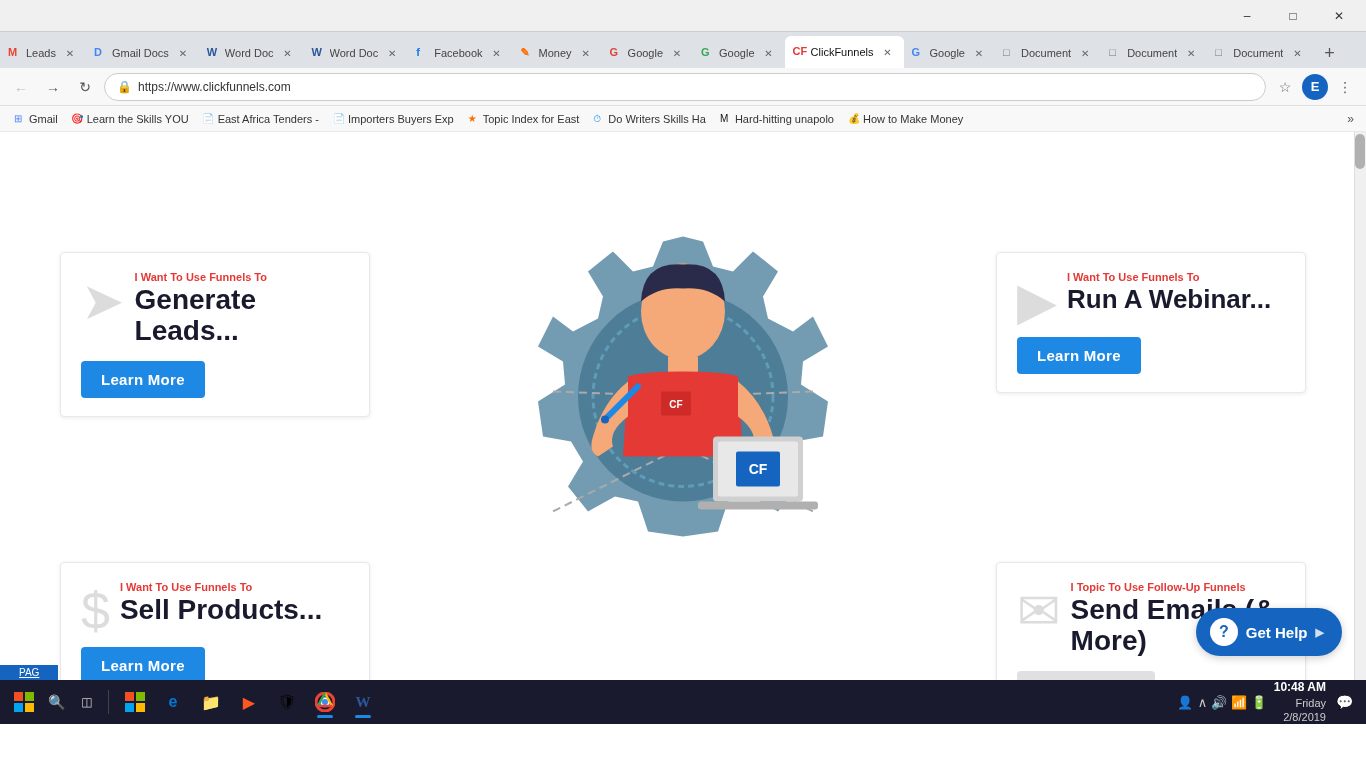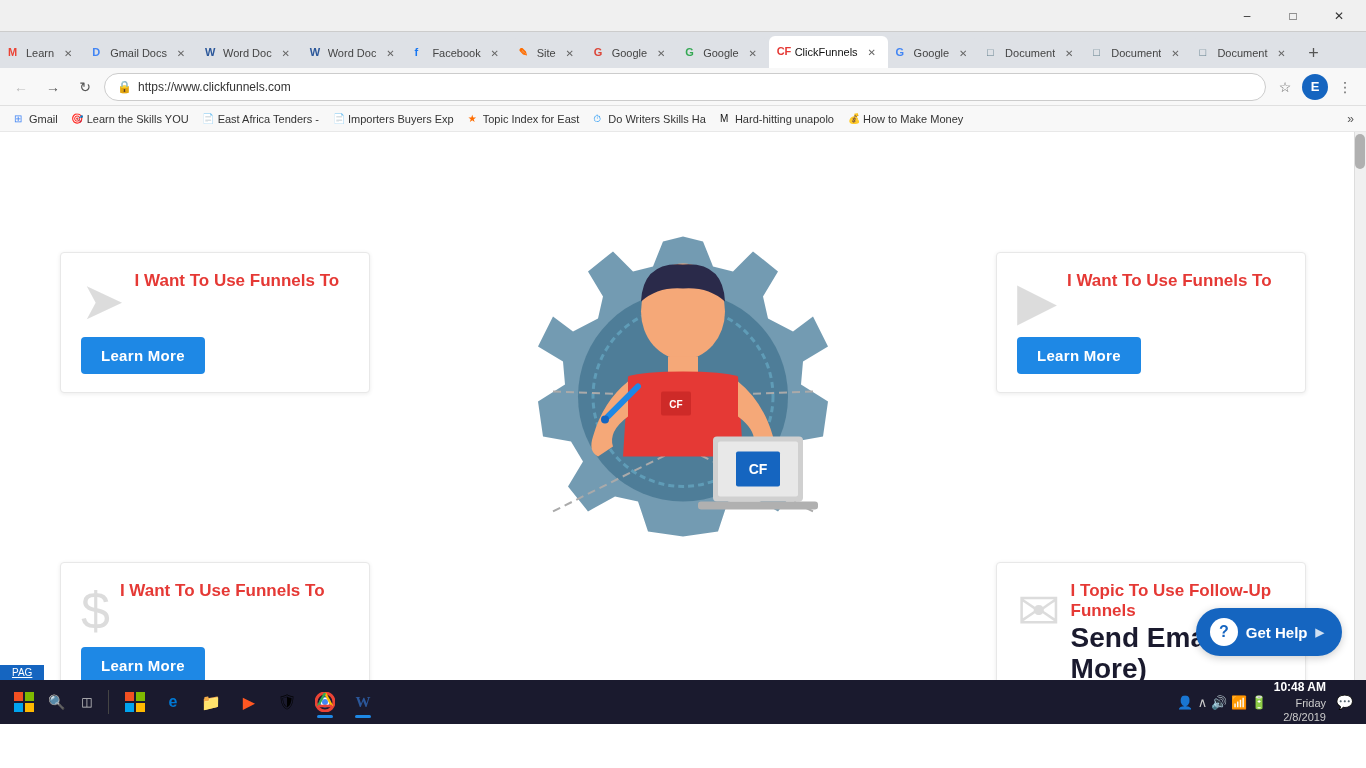--- a/index.html
+++ b/index.html
@@ -193,21 +193,21 @@
       display: flex;
       flex-direction: column;
       gap: 10px;
     }
     .card-top-left { left: 60px; top: 120px; }
     .card-bottom-left { left: 60px; top: 430px; }
     .card-top-right { right: 60px; top: 120px; }
     .card-bottom-right { right: 60px; top: 430px; }
 
     .card-subtitle {
-      font-size: 17px;
+      font-size: 11px;
       color: #e53935;
       font-weight: 600;
       margin-bottom: 2px;
     }
     .card-title {
       font-size: 28px;
       font-weight: 800;
       color: #1a1a2e;
       line-height: 1.1;
       margin-bottom: 4px;
@@ -332,21 +332,21 @@
       color: #ccc; font-size: 14px; cursor: pointer;
     }
 
     
     .page-label {
       position: absolute;
       bottom: 0; left: 0;
       background: #1565c0;
       color: #fff;
       font-size: 10px;
-      padding: 2px 12px;
+      padding: 2px 19px;
       text-decoration: underline;
     }
 
     
     .scroll-indicator {
       position: absolute;
       right: 0;
       top: 0;
       width: 12px;
       height: 100%;
@@ -372,21 +372,21 @@
     <button class="title-btn">□</button>
     <button class="title-btn close">✕</button>
   </div>
 </div>
 
 <div class="tabs-bar">
 
   <div id="tabs-container" style="display:flex;align-items:flex-end;">
       <div class="tab">
       <span class="tab-favicon" style="font-size:11px;color:#ea4335;font-weight:bold;">M</span>
-      <span class="tab-label">Learn</span>
+      <span class="tab-label">Leads</span>
       <span class="tab-close">✕</span>
     </div>
       <div class="tab">
       <span class="tab-favicon" style="font-size:11px;color:#4285f4;font-weight:bold;">D</span>
       <span class="tab-label">Gmail Docs</span>
       <span class="tab-close">✕</span>
     </div>
       <div class="tab">
       <span class="tab-favicon" style="font-size:11px;color:#2b579a;font-weight:bold;">W</span>
       <span class="tab-label">Word Doc</span>
@@ -397,21 +397,21 @@
       <span class="tab-label">Word Doc</span>
       <span class="tab-close">✕</span>
     </div>
       <div class="tab">
       <span class="tab-favicon" style="font-size:11px;color:#1877f2;font-weight:bold;">f</span>
       <span class="tab-label">Facebook</span>
       <span class="tab-close">✕</span>
     </div>
       <div class="tab">
       <span class="tab-favicon" style="font-size:11px;color:#ff6d00;font-weight:bold;">✎</span>
-      <span class="tab-label">Site</span>
+      <span class="tab-label">Money</span>
       <span class="tab-close">✕</span>
     </div>
       <div class="tab">
       <span class="tab-favicon" style="font-size:11px;color:#db4437;font-weight:bold;">G</span>
       <span class="tab-label">Google</span>
       <span class="tab-close">✕</span>
     </div>
       <div class="tab">
       <span class="tab-favicon" style="font-size:11px;color:#34a853;font-weight:bold;">G</span>
       <span class="tab-label">Google</span>
@@ -566,40 +566,43 @@
 
     <rect x="218" y="235" width="30" height="24" rx="2" fill="#b71c1c" opacity="0.5"></rect>
     <text x="233" y="252" text-anchor="middle" fill="#fff" font-size="10" font-weight="bold">CF</text>
   </svg>
 
   <div class="card card-top-left">
     <div style="display:flex;align-items:flex-start;gap:10px;">
       <div style="opacity:0.2;font-size:52px;color:#555;line-height:1;margin-top:4px;">➤</div>
       <div>
         <div class="card-subtitle">I Want To Use Funnels To</div>
+        <div class="card-title">Generate Leads...</div>
       </div>
     </div>
     <button class="btn-learn-more">Learn More</button>
   </div>
 
   <div class="card card-bottom-left">
     <div style="display:flex;align-items:flex-start;gap:10px;">
       <div style="opacity:0.2;font-size:52px;color:#555;line-height:1;margin-top:4px;">$</div>
       <div>
         <div class="card-subtitle">I Want To Use Funnels To</div>
+        <div class="card-title">Sell Products...</div>
       </div>
     </div>
     <button class="btn-learn-more">Learn More</button>
   </div>
 
   <div class="card card-top-right">
     <div style="display:flex;align-items:flex-start;gap:10px;">
       <div style="opacity:0.2;font-size:52px;color:#555;line-height:1;margin-top:4px;">▶</div>
       <div>
         <div class="card-subtitle">I Want To Use Funnels To</div>
+        <div class="card-title card-title-lg">Run A Webinar...</div>
       </div>
     </div>
     <button class="btn-learn-more">Learn More</button>
   </div>
 
   <div class="card card-bottom-right">
     <div style="display:flex;align-items:flex-start;gap:10px;">
       <div style="opacity:0.2;font-size:52px;color:#555;line-height:1;margin-top:4px;">✉</div>
       <div>
         <div class="card-subtitle">I Topic To Use Follow-Up Funnels</div>

